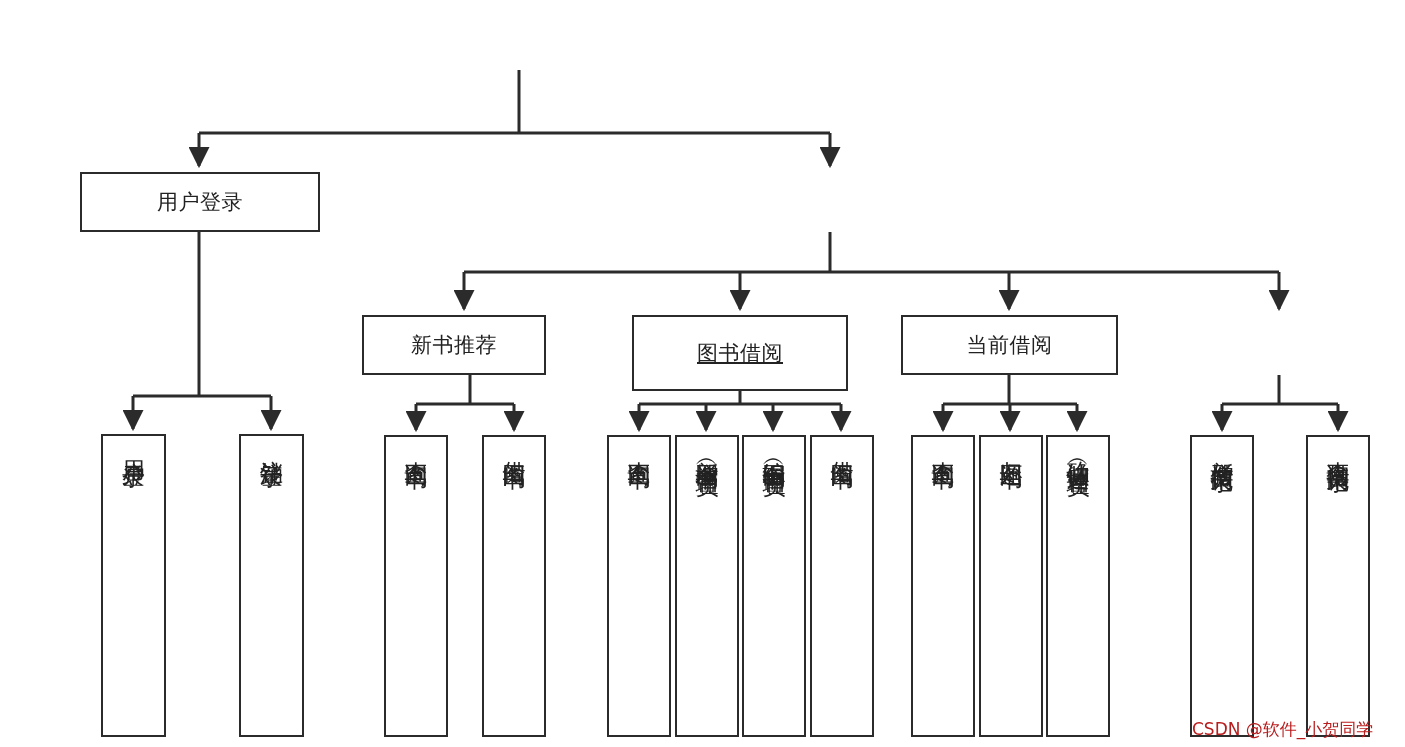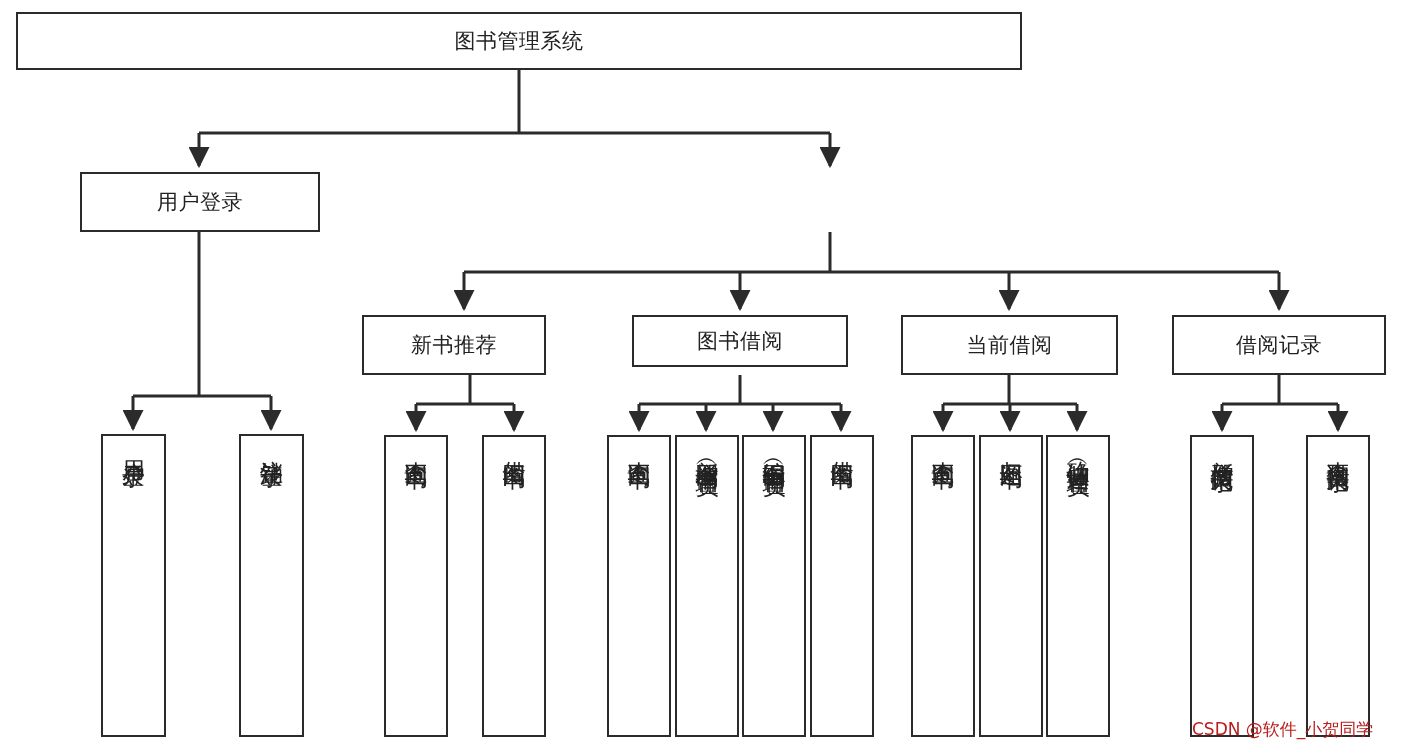--- a/index.html
+++ b/index.html
@@ -119,44 +119,38 @@
       <path d="M 1010 404 L 1010 430" marker-end="url(#arrow)"></path>
       <path d="M 1077 404 L 1077 430" marker-end="url(#arrow)"></path>
 
       <path d="M 1279 375 L 1279 404"></path>
       <path d="M 1222 404 L 1338 404"></path>
       <path d="M 1222 404 L 1222 430" marker-end="url(#arrow)"></path>
       <path d="M 1338 404 L 1338 430" marker-end="url(#arrow)"></path>
     </g>
   </svg>
 
-  <div class="node h root" style="left:16px; top:12px; width:1006px; height:58px;">
-    <span class="label">图书管理系统</span>
-  </div>
 
   <div class="node h" style="left:80px; top:172px; width:240px; height:60px;">
     <span class="label">用户登录</span>
   </div>
 
 
   <div class="node h" style="left:362px; top:315px; width:184px; height:60px;">
     <span class="label">新书推荐</span>
   </div>
 
-  <div class="node h" style="left:632px; top:315px; width:216px; height:52px;">
+  <div class="node h" style="left:632px; top:315px; width:216px; height:76px;text-decoration:underline;">
     <span class="label">图书借阅</span>
   </div>
 
   <div class="node h" style="left:901px; top:315px; width:217px; height:60px;">
     <span class="label">当前借阅</span>
   </div>
 
-  <div class="node h" style="left:1172px; top:315px; width:214px; height:60px;">
-    <span class="label">借阅记录</span>
-  </div>
 
   <div class="node v" style="left:101px; top:434px; width:65px; height:303px;">
     <span class="label">用户登录</span>
   </div>
 
   <div class="node v" style="left:239px; top:434px; width:65px; height:303px;">
     <span class="label">注销登录</span>
   </div>
 
   <div class="node v" style="left:384px; top:435px; width:64px; height:302px;">

